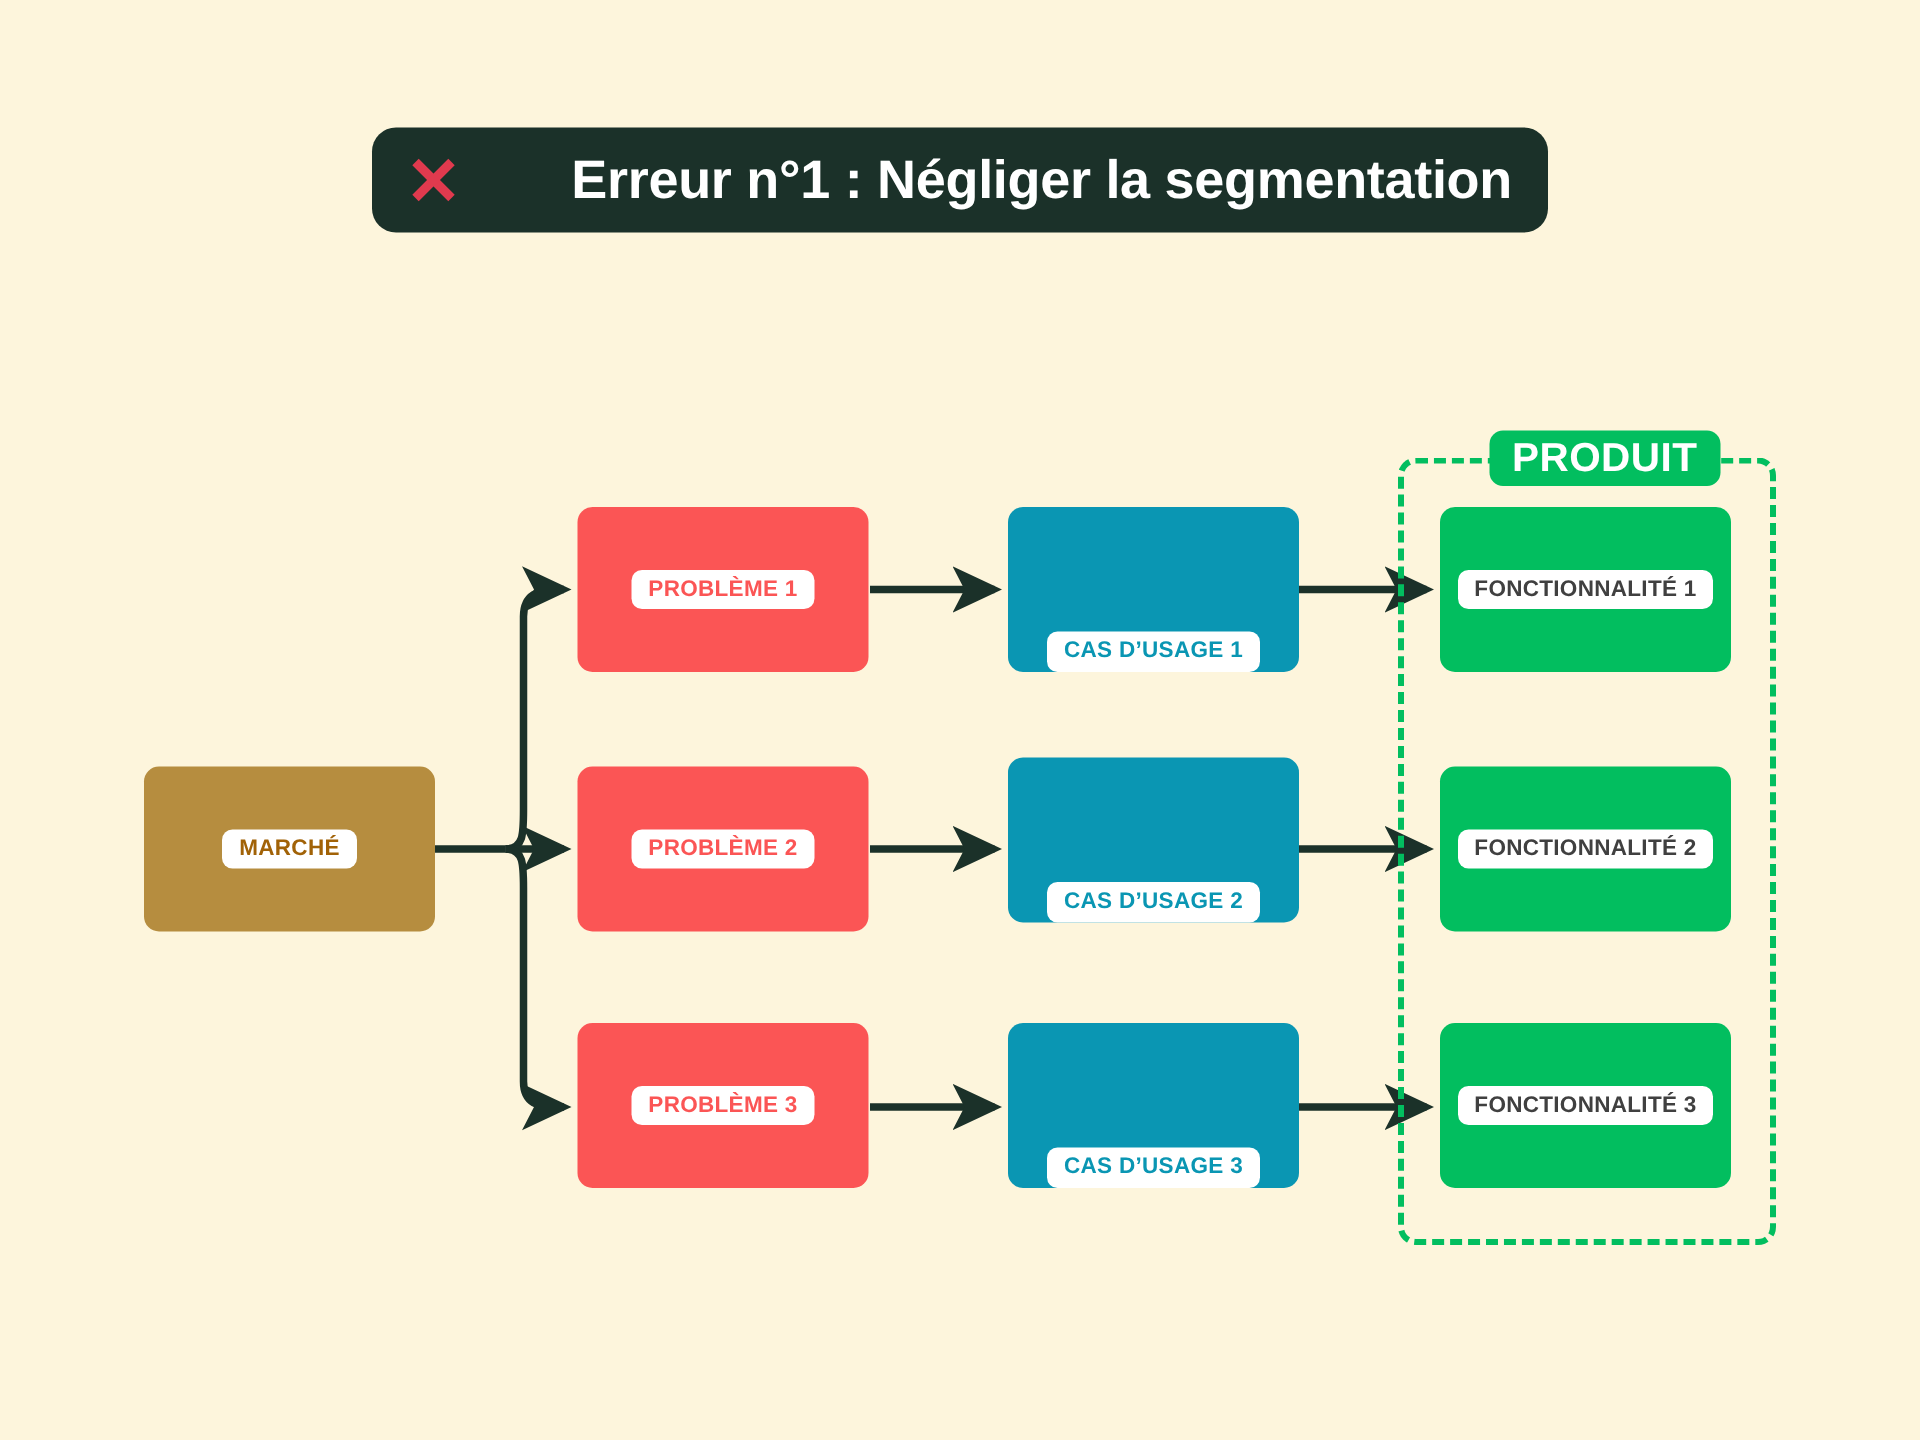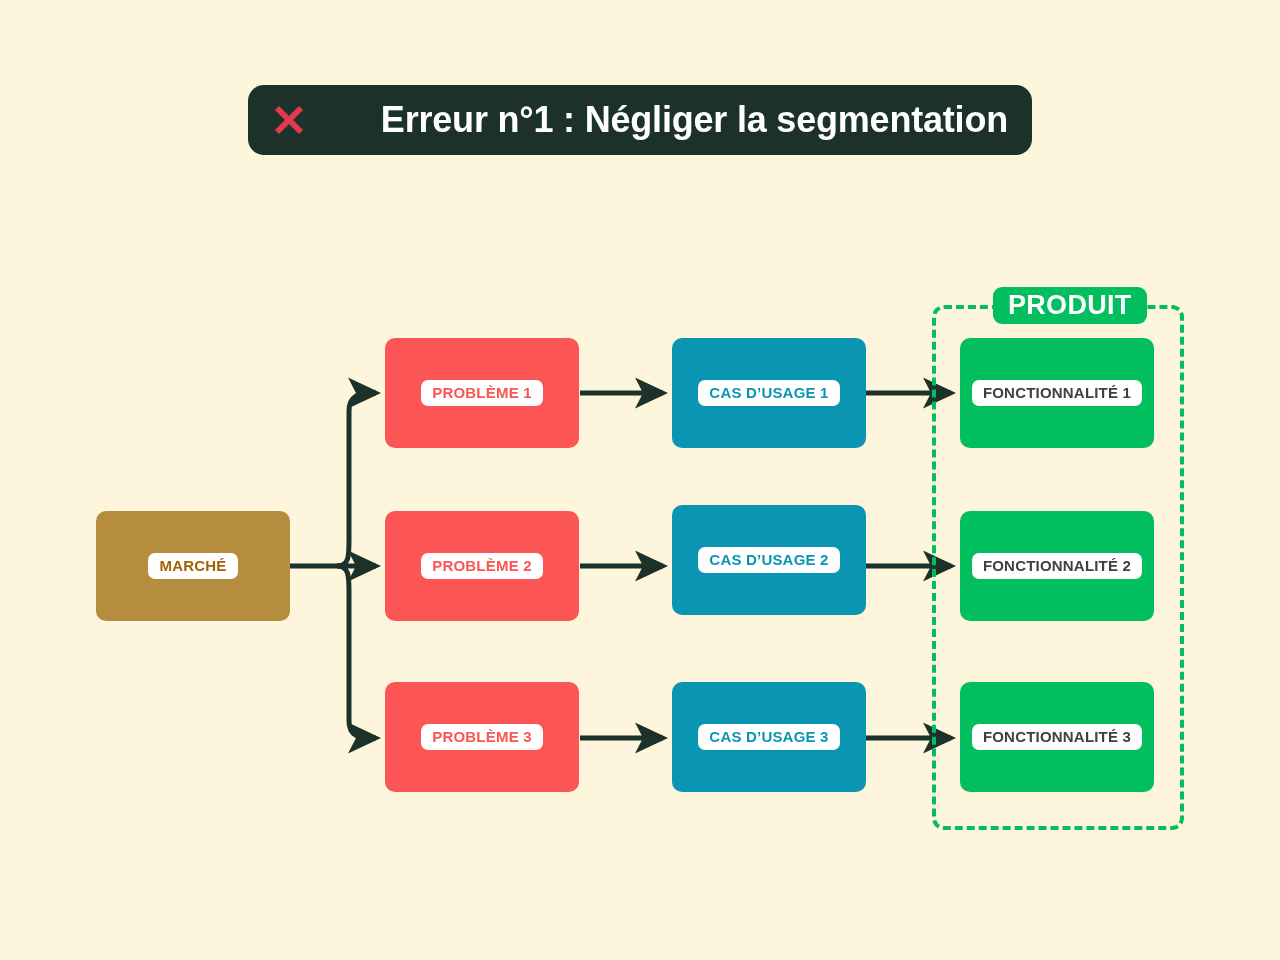--- a/index.html
+++ b/index.html
@@ -94,21 +94,21 @@
   #node-market .chip { color: #a16207; }
 
   
   .node-problem { background: #FB5555; width: 194px; height: 110px; }
   .node-problem .chip { color: #FB5555; }
   #node-problem-1 { left: 385px; top: 338px; }
   #node-problem-2 { left: 385px; top: 511px; }
   #node-problem-3 { left: 385px; top: 682px; }
 
   
-  .node-usecase { background: #0A96B3; width: 194px; height: 110px; }
+  .node-usecase { background: #0A96B3; width: 194px; height: 110px; align-items: flex-end; }
   .node-usecase .chip { color: #0A96B3; }
   #node-usecase-1 { left: 672px; top: 338px; }
   #node-usecase-2 { left: 672px; top: 505px; }
   #node-usecase-3 { left: 672px; top: 682px; }
 
   
   .node-feature { background: #02BE5F; width: 194px; height: 110px; }
   .node-feature .chip { color: #404040; }
   #node-feature-1 { left: 960px; top: 338px; }
   #node-feature-2 { left: 960px; top: 511px; }

